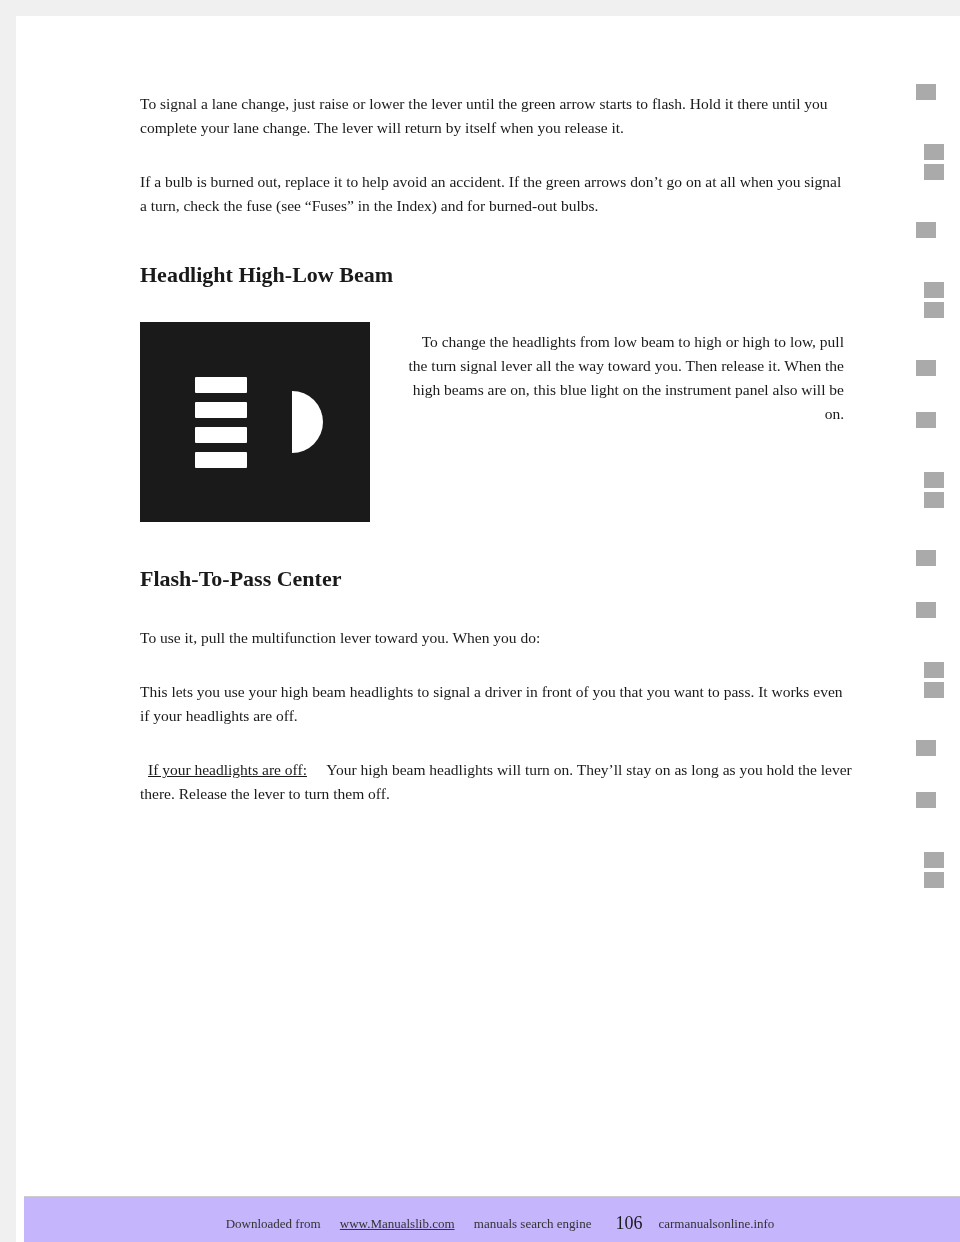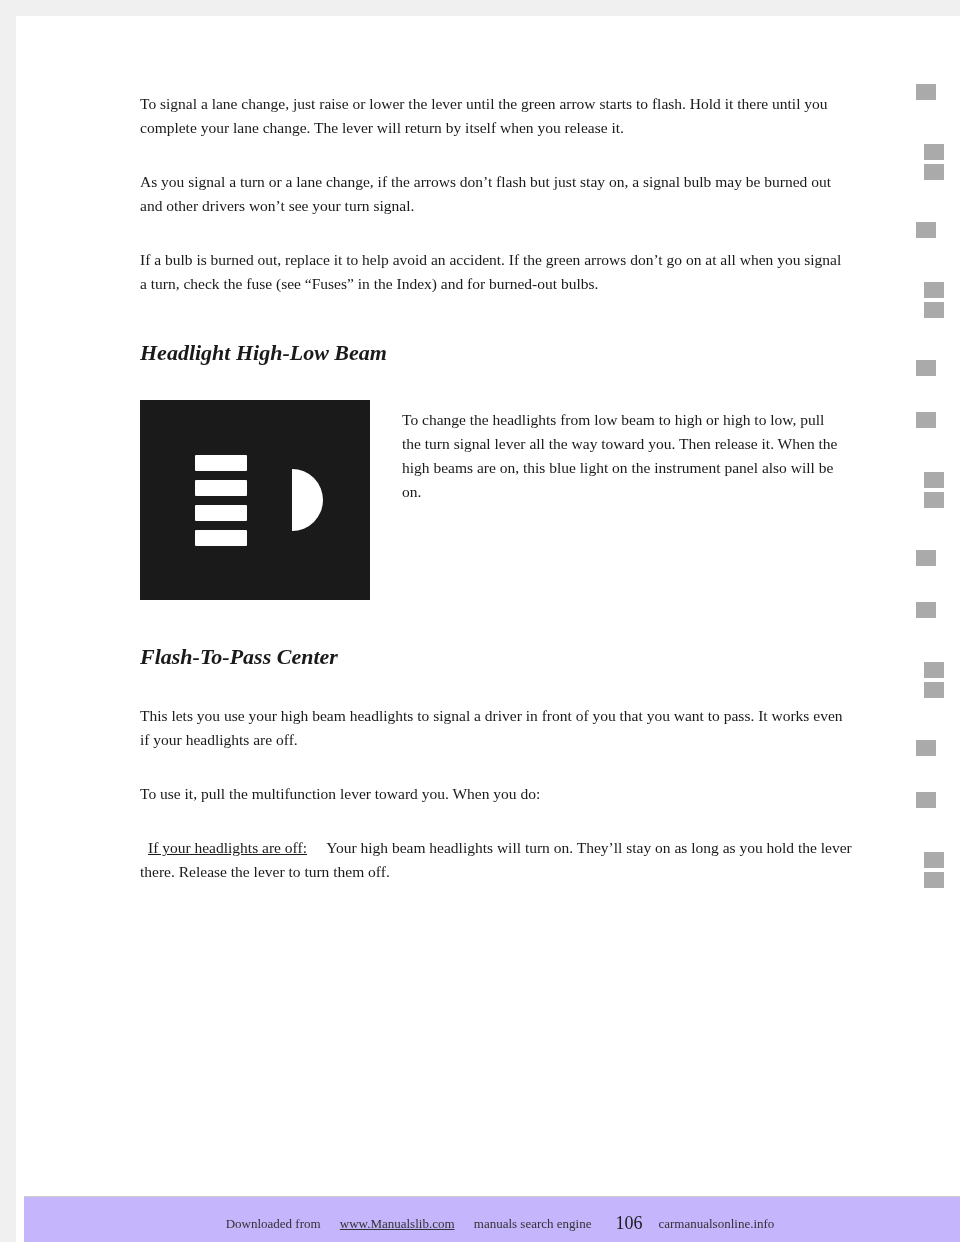--- a/index.html
+++ b/index.html
@@ -33,31 +33,31 @@
     .paragraph {
       font-size: 15.5px;
       line-height: 1.55;
       color: #1a1a1a;
       margin-bottom: 14px;
     }
 
     .section-heading {
       font-size: 22px;
       font-weight: bold;
-      font-style: italic;
       color: #1a1a1a;
       margin-top: 28px;
       margin-bottom: 18px;
     }
 
     .image-text-block {
       display: flex;
       flex-direction: row;
       gap: 24px;
       margin-bottom: 18px;
+      text-align: right;
     }
 
     .headlight-image {
       width: 230px;
       min-width: 230px;
       height: 200px;
       background-color: #1a1a1a;
       display: flex;
       align-items: center;
       justify-content: center;
@@ -167,21 +167,20 @@
 </head>
 <body>
 
 <div class="page-container">
 
   <div class="main-content">
 
     <p class="paragraph">To signal a lane change, just raise or lower the lever until the green arrow starts to flash. Hold it there until you complete your lane change. The lever will return by itself when you release it.</p>
 
 
-    <p class="paragraph">As you signal a turn or a lane change, if the arrows don’t flash but just stay on, a signal bulb may be burned out and other drivers won’t see your turn signal.</p>
 
     <p class="paragraph">If a bulb is burned out, replace it to help avoid an accident. If the green arrows don’t go on at all when you signal a turn, check the fuse (see “Fuses” in the Index) and for burned-out bulbs.</p>
 
     <h2 class="section-heading">Headlight High-Low Beam</h2>
 
     <div class="image-text-block">
 
       <div class="headlight-image">
         <div class="headlight-symbol">
           <div class="lines-group">
@@ -192,23 +191,23 @@
           </div>
           <div class="circle-shape"></div>
         </div>
       </div>
 
       <p class="image-description">To change the headlights from low beam to high or high to low, pull the turn signal lever all the way toward you. Then release it. When the high beams are on, this blue light on the instrument panel also will be on.</p>
     </div>
 
     <h2 class="section-heading">Flash-To-Pass Center</h2>
 
+    <p class="paragraph">To use it, pull the multifunction lever toward you. When you do:</p>
+
     <p class="paragraph">This lets you use your high beam headlights to signal a driver in front of you that you want to pass. It works even if your headlights are off.</p>
-
-    <p class="paragraph">To use it, pull the multifunction lever toward you. When you do:</p>
 
     <p class="paragraph">
       <span class="underline-text">If your headlights are off:</span><span> Your high beam headlights will turn on. They’ll stay on as long as you hold the lever there. Release the lever to turn them off.</span>
     </p>
 
     <div class="margin-marks-container">
       <div class="mm-single"></div>
       <div class="mm-double">
         <span></span>
         <span></span>

